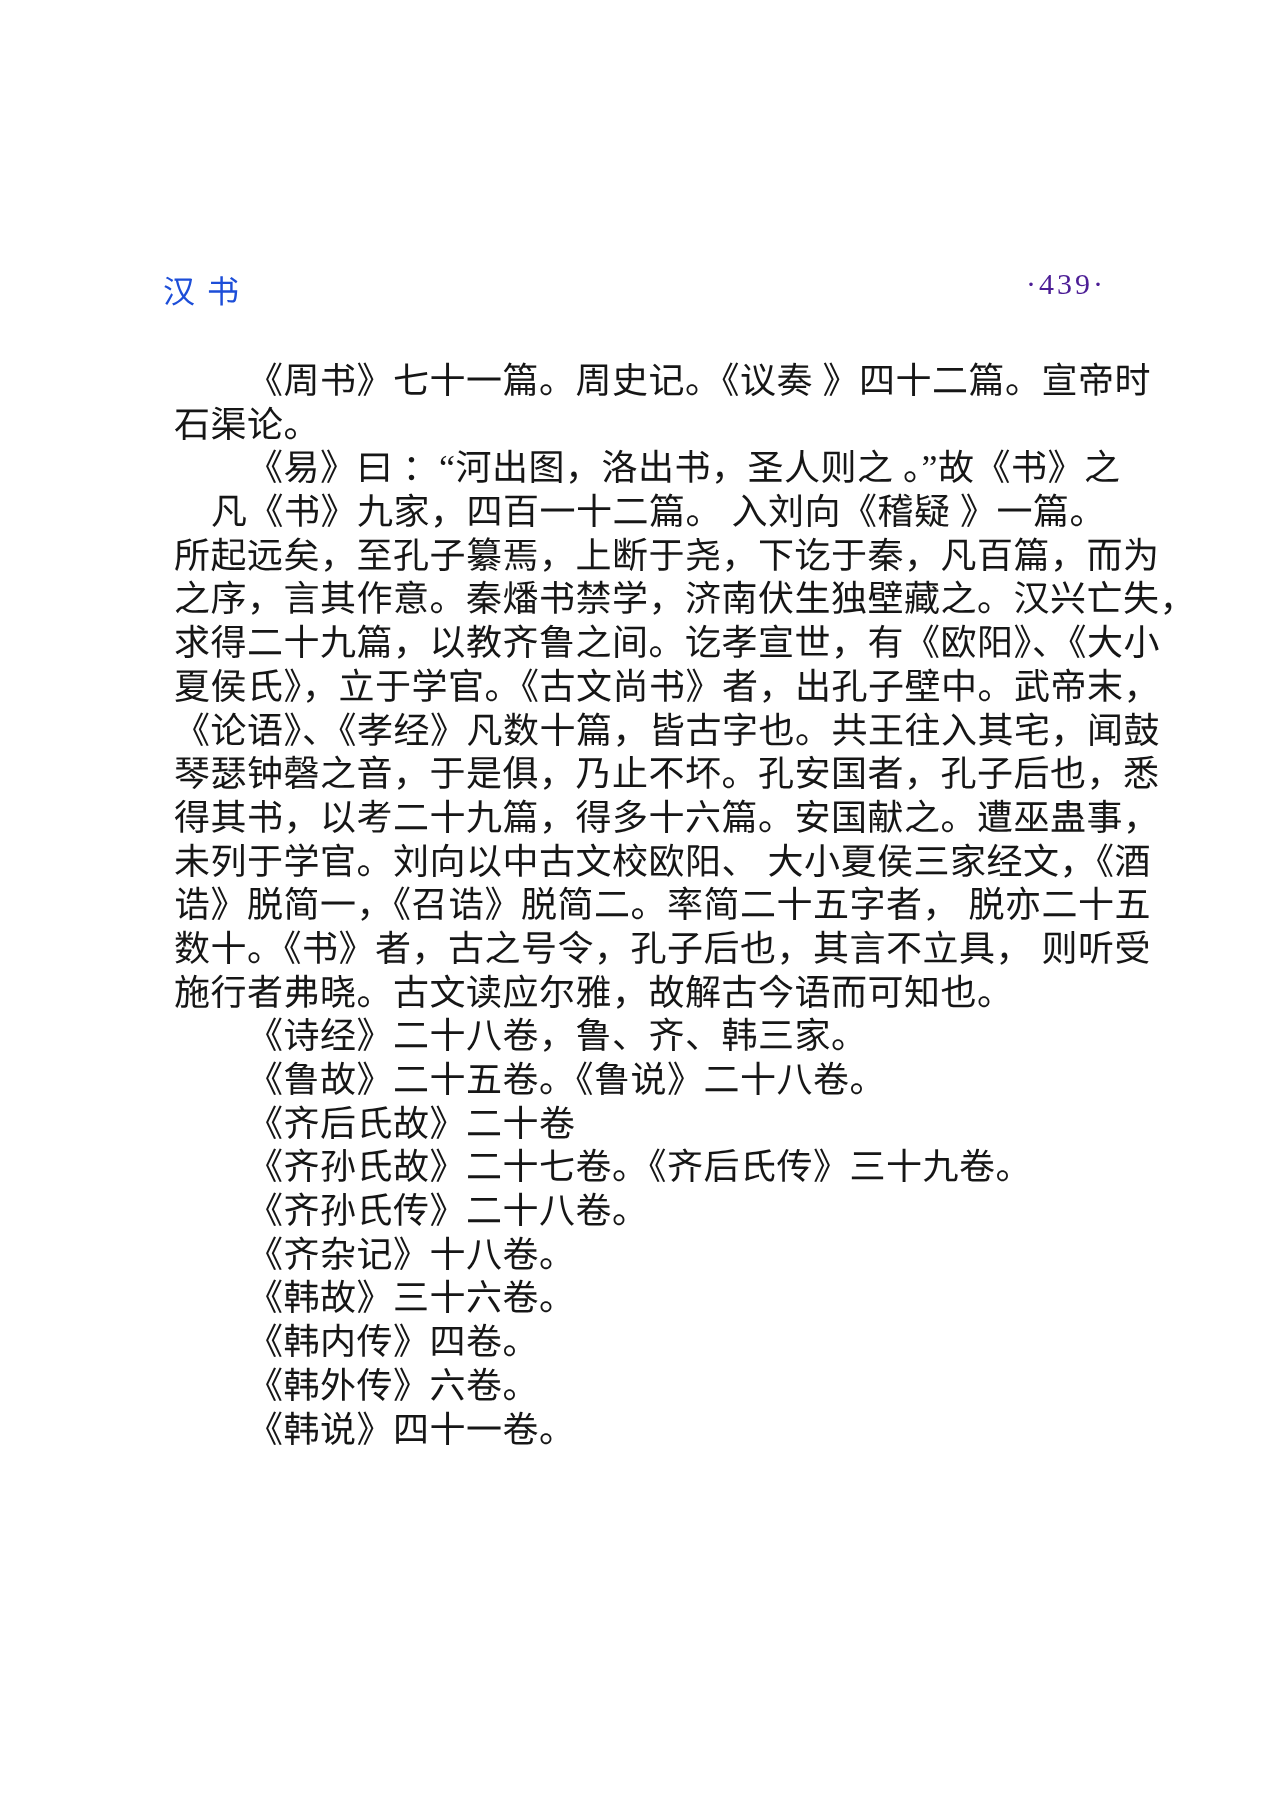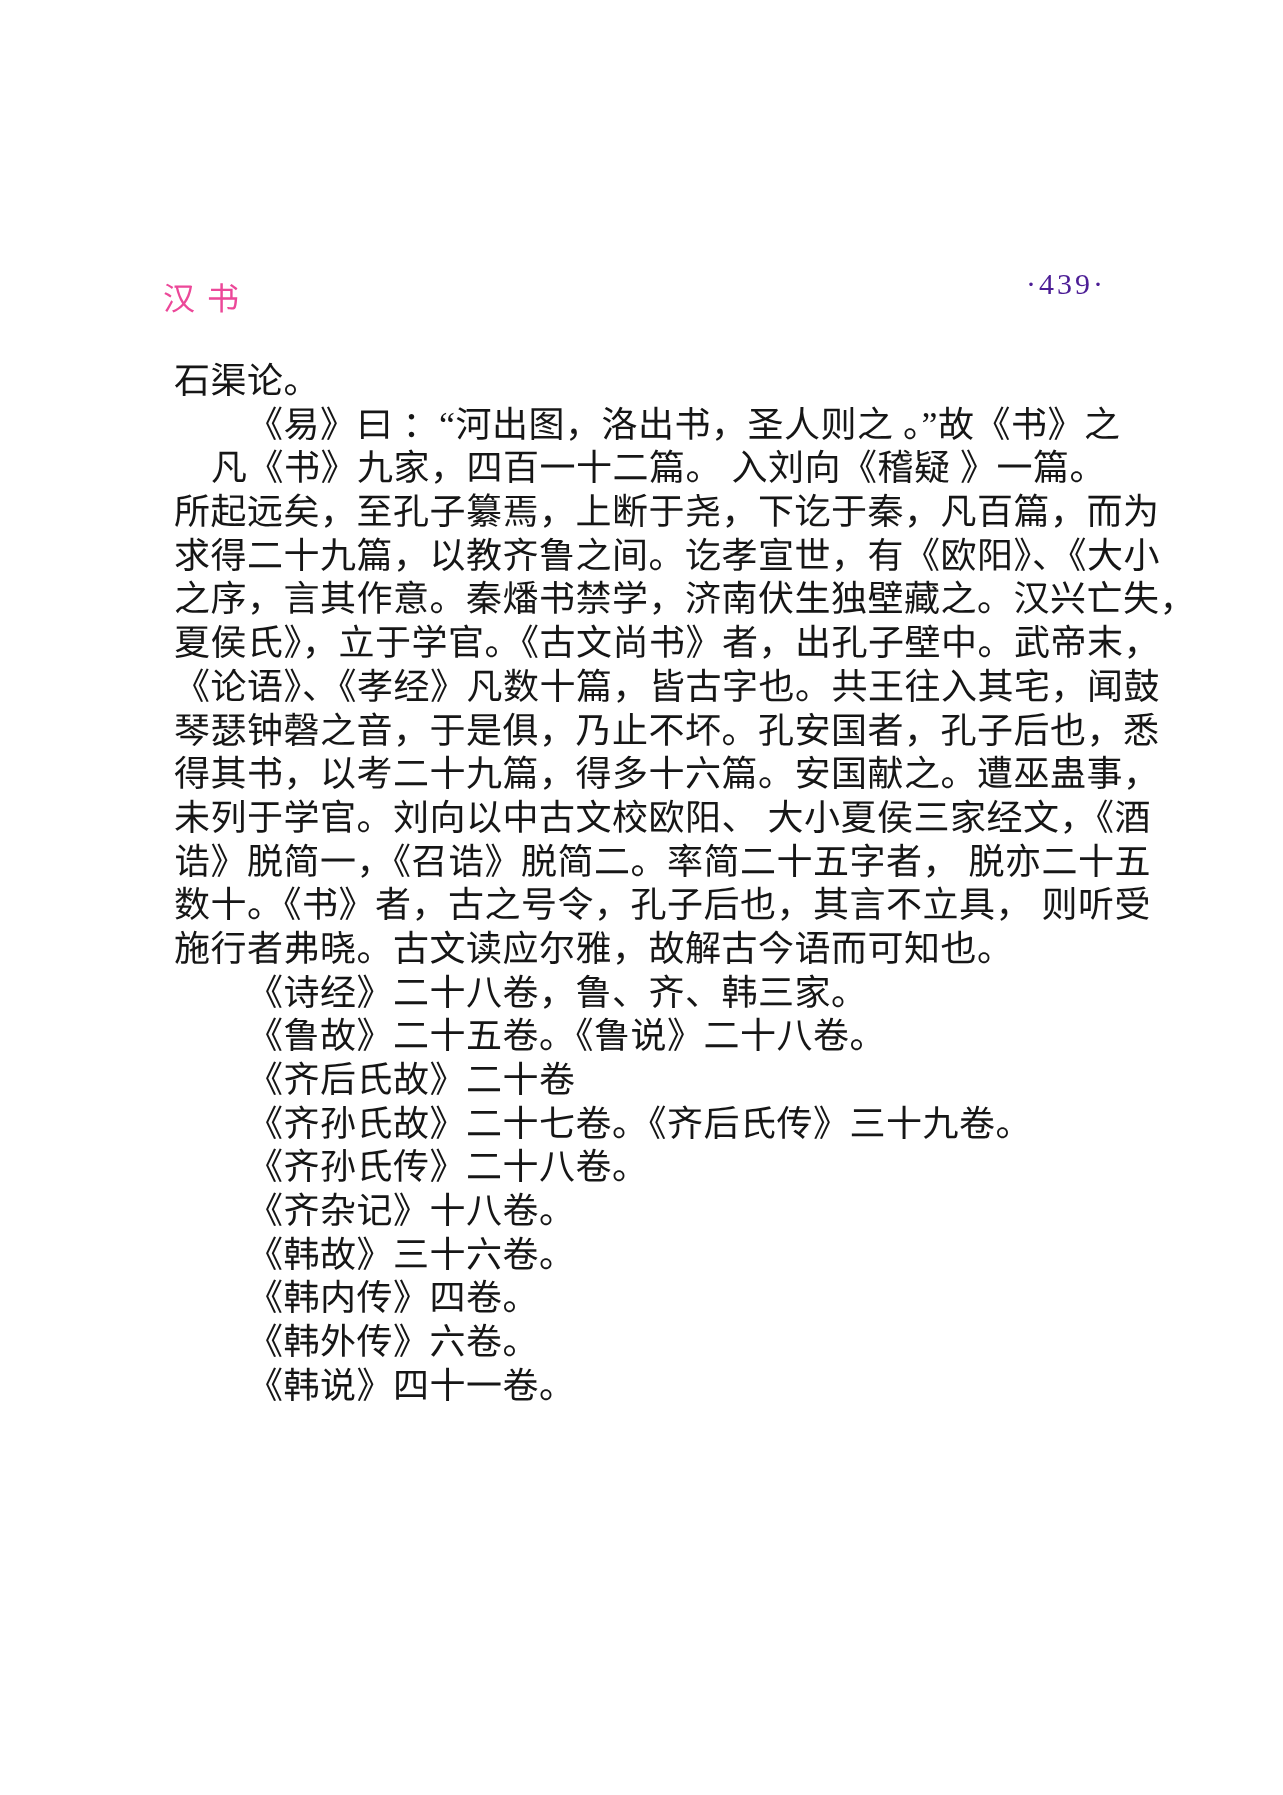--- a/index.html
+++ b/index.html
@@ -17,25 +17,25 @@
   .running-head {
     position: absolute;
     top: 263px;
     left: 0;
     width: 100%;
     height: 44px;
   }
   .book-title {
     position: absolute;
     left: 163px;
-    top: 16px;
+    top: 9px;
     font-size: 32px;
     letter-spacing: 12px;
     line-height: 40px;
-    color: #ec4899;
+    color: #1d4ed8;
   }
   .page-number {
     position: absolute;
     left: 1026px;
     top: 2px;
     font-size: 30px;
     letter-spacing: 3px;
     line-height: 38px;
     color: #4c1d95;
   }
@@ -59,26 +59,27 @@
 </style>
 </head>
 <body>
 
 <div class="page">
   <div class="running-head">
     <div class="book-title">汉书</div>
     <div class="page-number">·439·</div>
   </div>
   <div class="body-text">
+      <div class="line ind2">《周书》七十一篇。周史记。《议奏 》四十二篇。宣帝时</div>
       <div class="line ind0">石渠论。</div>
       <div class="line ind2">《易》曰 ：“河出图，洛出书，圣人则之 。”故《书》之</div>
       <div class="line ind1">凡《书》九家，四百一十二篇。 入刘向《稽疑 》一篇。</div>
       <div class="line ind0">所起远矣，至孔子纂焉，上断于尧，下讫于秦，凡百篇，而为</div>
+      <div class="line ind0">之序，言其作意。秦燔书禁学，济南伏生独壁藏之。汉兴亡失，</div>
       <div class="line ind0">求得二十九篇，以教齐鲁之间。讫孝宣世，有《欧阳》、《大小</div>
-      <div class="line ind0">之序，言其作意。秦燔书禁学，济南伏生独壁藏之。汉兴亡失，</div>
       <div class="line ind0">夏侯氏》，立于学官。《古文尚书》者，出孔子壁中。武帝末，</div>
       <div class="line ind0">《论语》、《孝经》凡数十篇，皆古字也。共王往入其宅，闻鼓</div>
       <div class="line ind0">琴瑟钟磬之音，于是俱，乃止不坏。孔安国者，孔子后也，悉</div>
       <div class="line ind0">得其书，以考二十九篇，得多十六篇。安国献之。遭巫蛊事，</div>
       <div class="line ind0">未列于学官。刘向以中古文校欧阳、 大小夏侯三家经文，《酒</div>
       <div class="line ind0">诰》脱简一，《召诰》脱简二。率简二十五字者， 脱亦二十五</div>
       <div class="line ind0">数十。《书》者，古之号令，孔子后也，其言不立具， 则听受</div>
       <div class="line ind0">施行者弗晓。古文读应尔雅，故解古今语而可知也。</div>
       <div class="line ind2">《诗经》二十八卷，鲁、齐、韩三家。</div>
       <div class="line ind2">《鲁故》二十五卷。《鲁说》二十八卷。</div>

